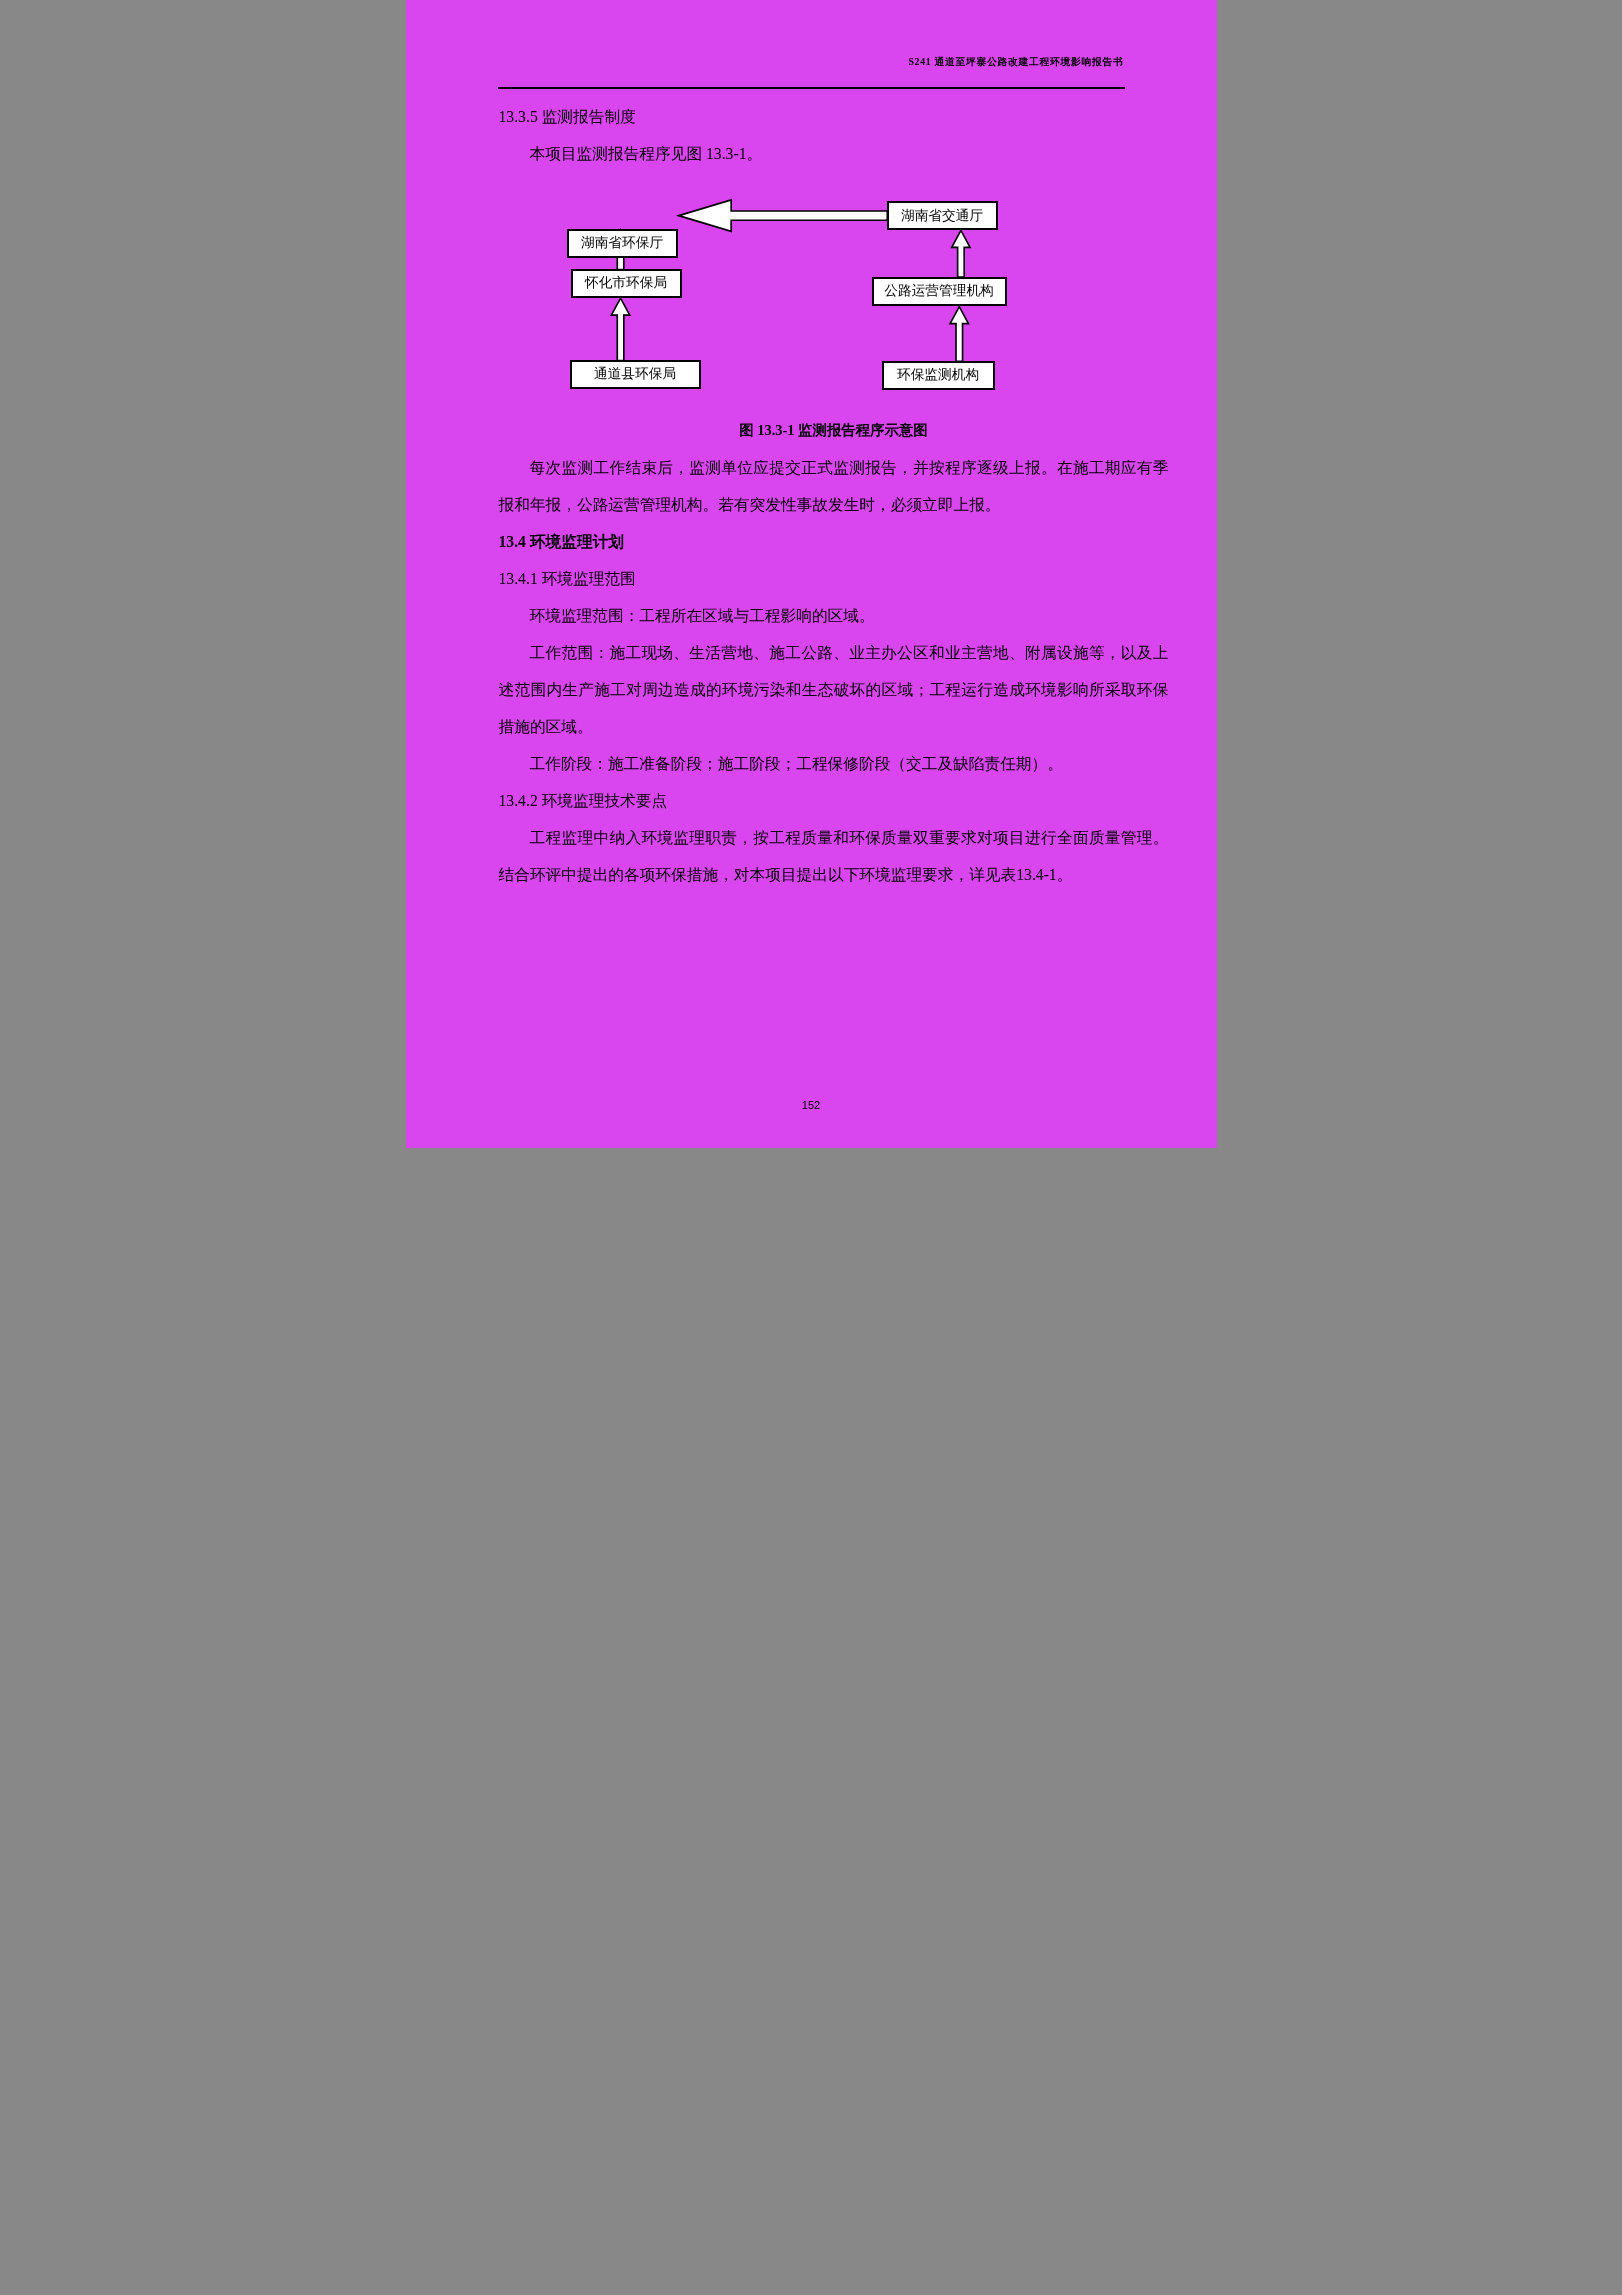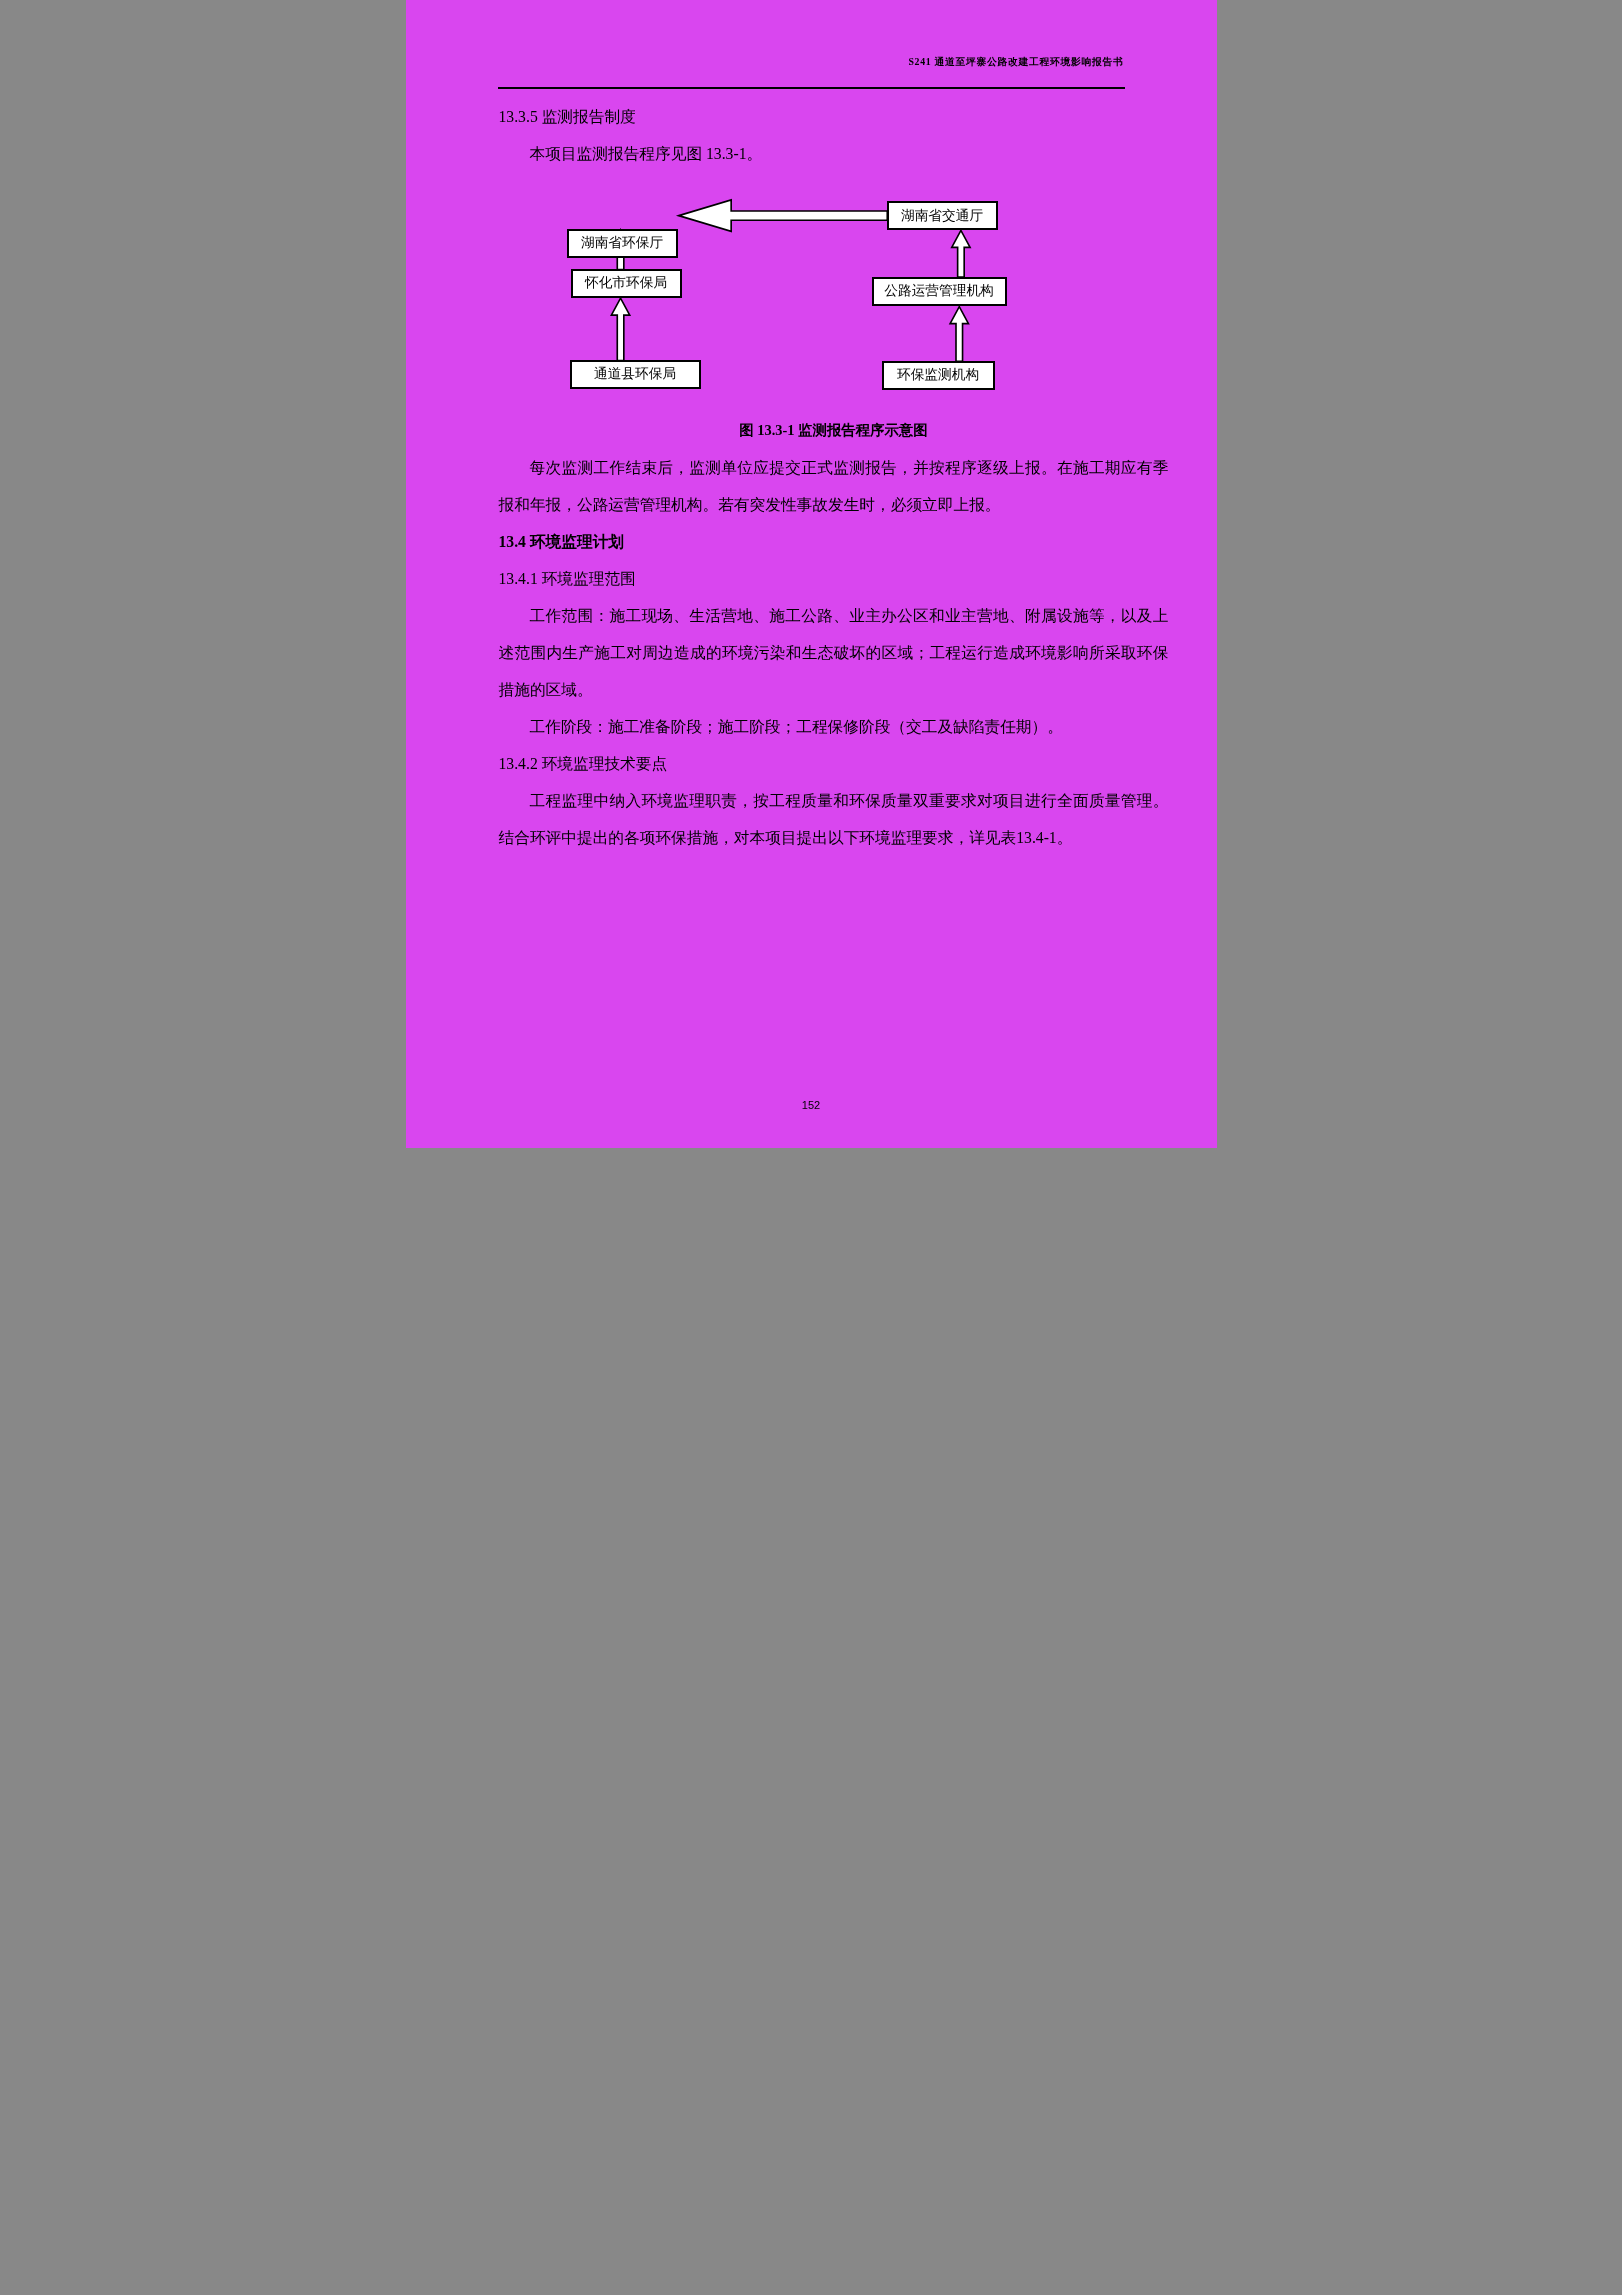--- a/index.html
+++ b/index.html
@@ -119,20 +119,21 @@
     </div>
 
     <div class="figure-caption">图 13.3-1 监测报告程序示意图</div>
 
     <p class="para">每次监测工作结束后，监测单位应提交正式监测报告，并按程序逐级上报。在施工期应有季报和年报，公路运营管理机构。若有突发性事故发生时，必须立即上报。</p>
 
     <div class="heading-bold">13.4 环境监理计划</div>
 
     <div class="heading">13.4.1 环境监理范围</div>
 
+    <p class="para">环境监理范围：工程所在区域与工程影响的区域。</p>
 
     <p class="para">工作范围：施工现场、生活营地、施工公路、业主办公区和业主营地、附属设施等，以及上述范围内生产施工对周边造成的环境污染和生态破坏的区域；工程运行造成环境影响所采取环保措施的区域。</p>
 
     <p class="para">工作阶段：施工准备阶段；施工阶段；工程保修阶段（交工及缺陷责任期）。</p>
 
     <div class="heading">13.4.2 环境监理技术要点</div>
 
     <p class="para">工程监理中纳入环境监理职责，按工程质量和环保质量双重要求对项目进行全面质量管理。结合环评中提出的各项环保措施，对本项目提出以下环境监理要求，详见表13.4-1。</p>
 
   </div>

